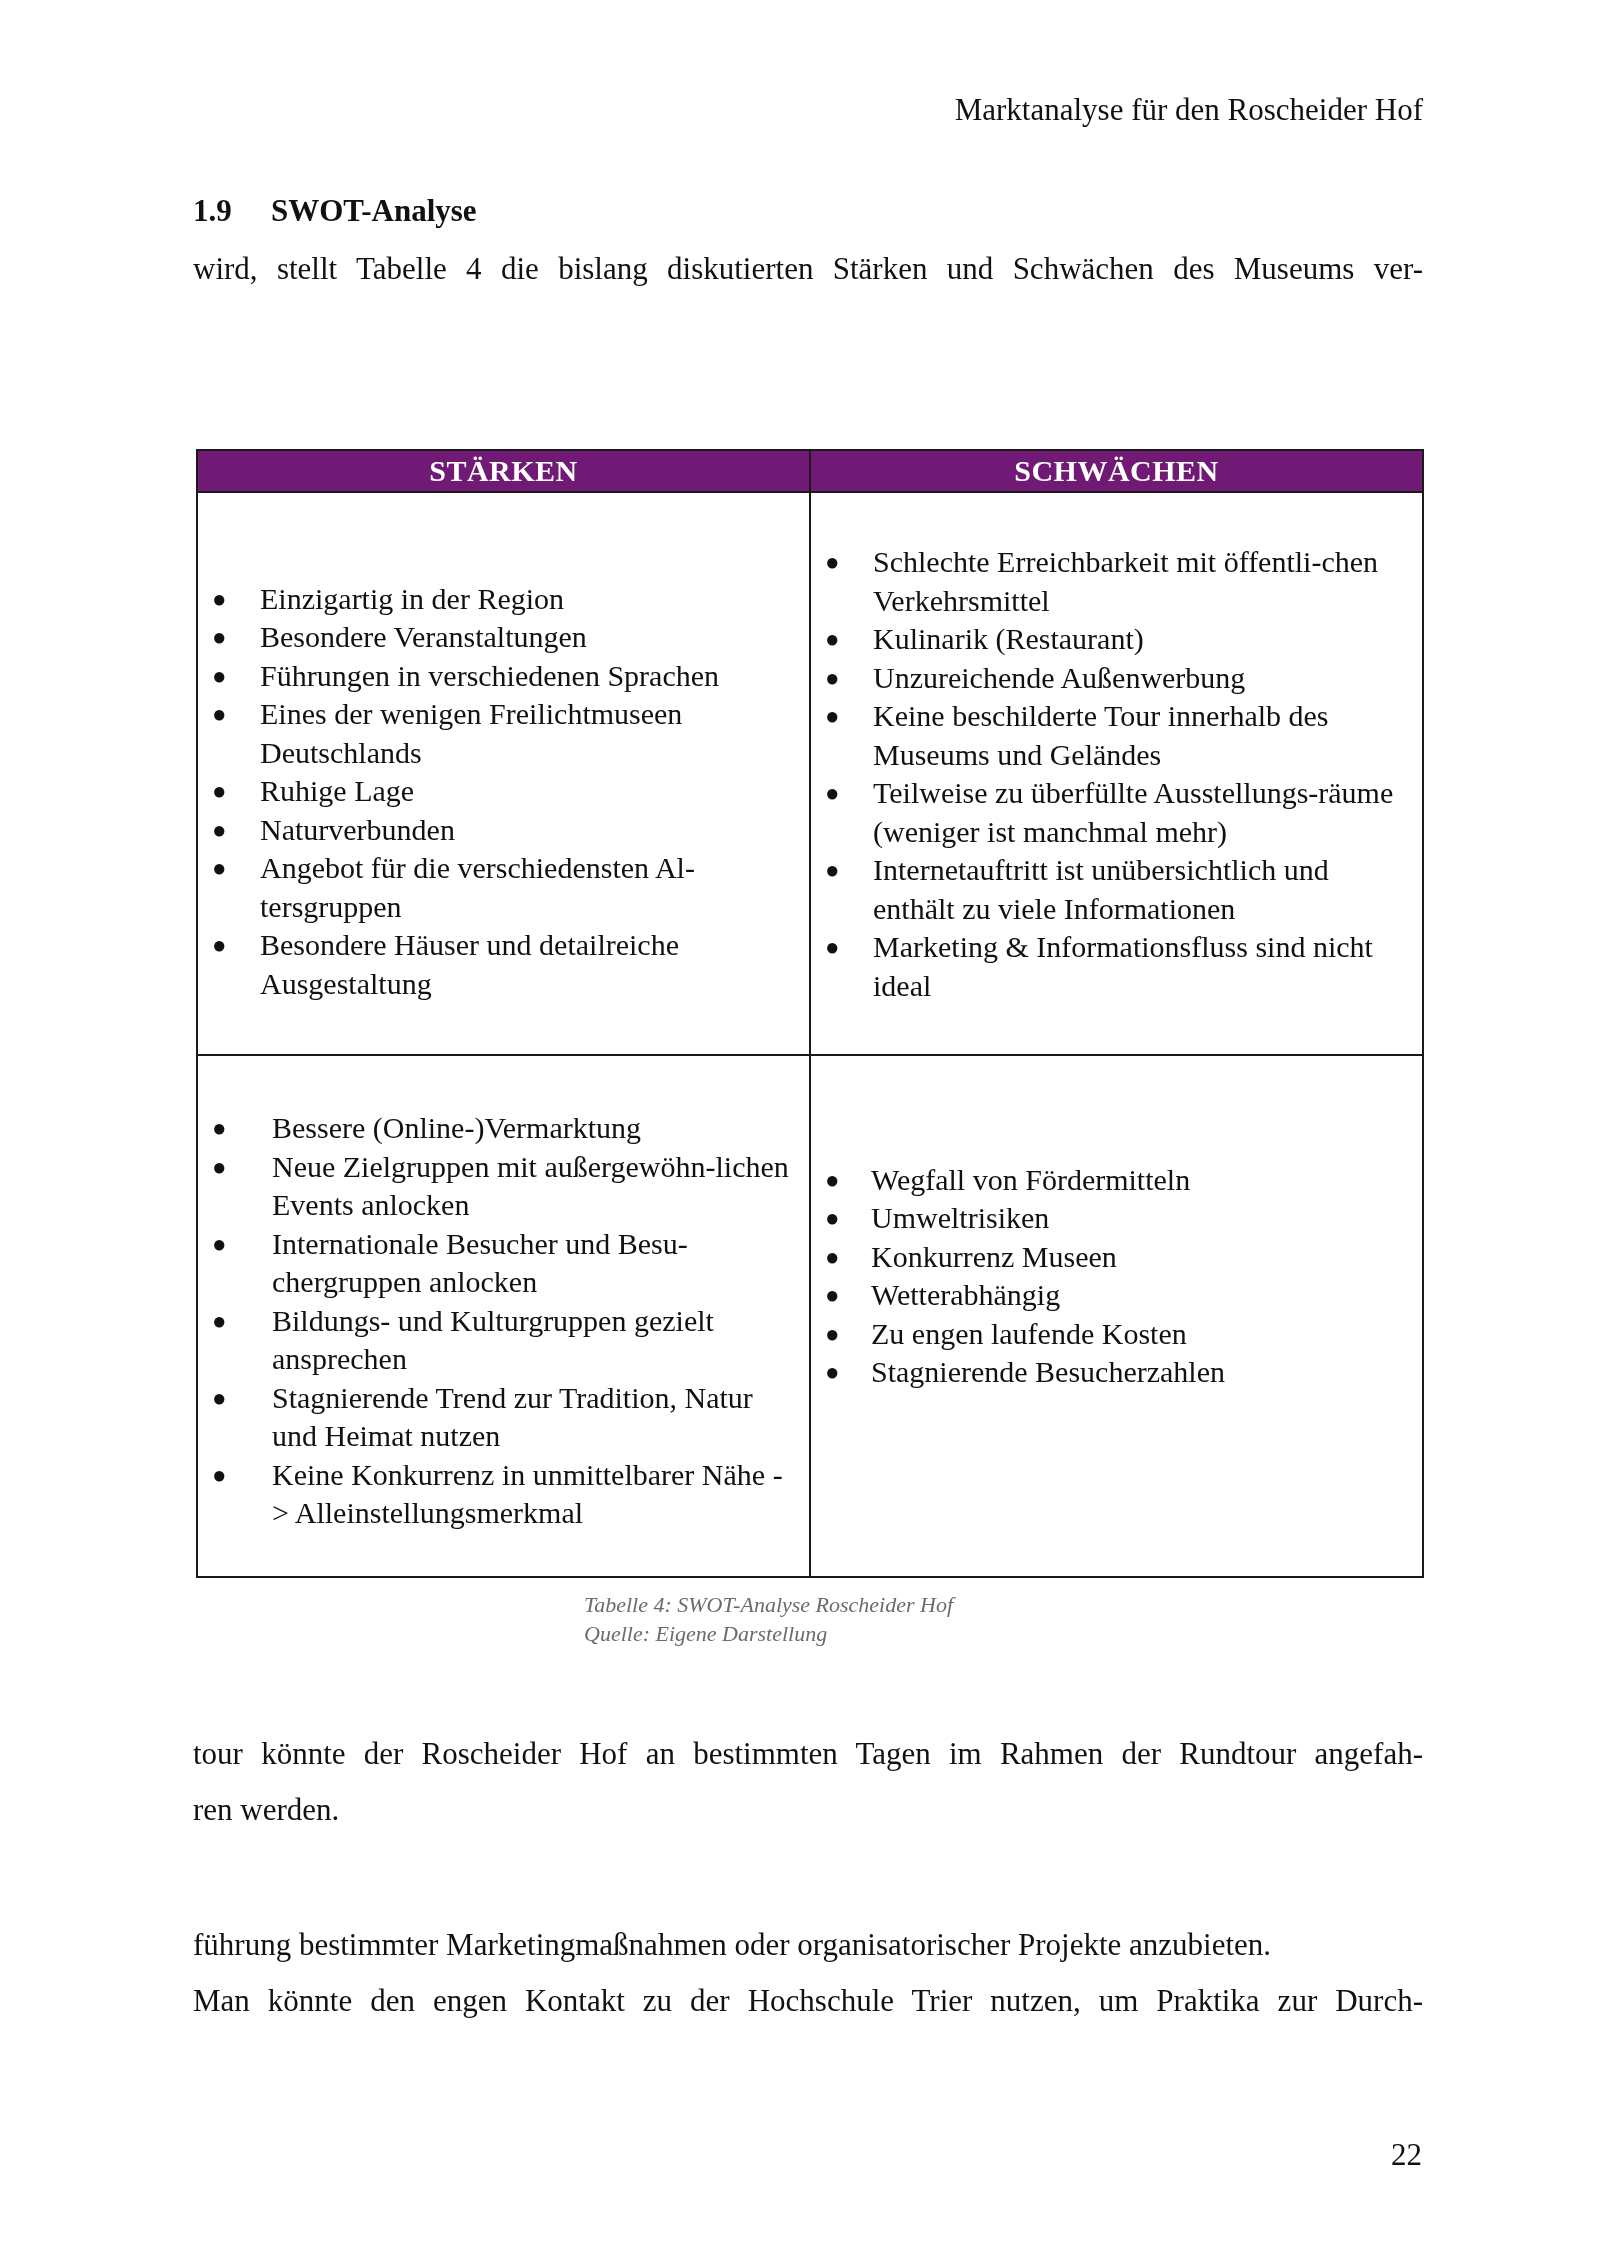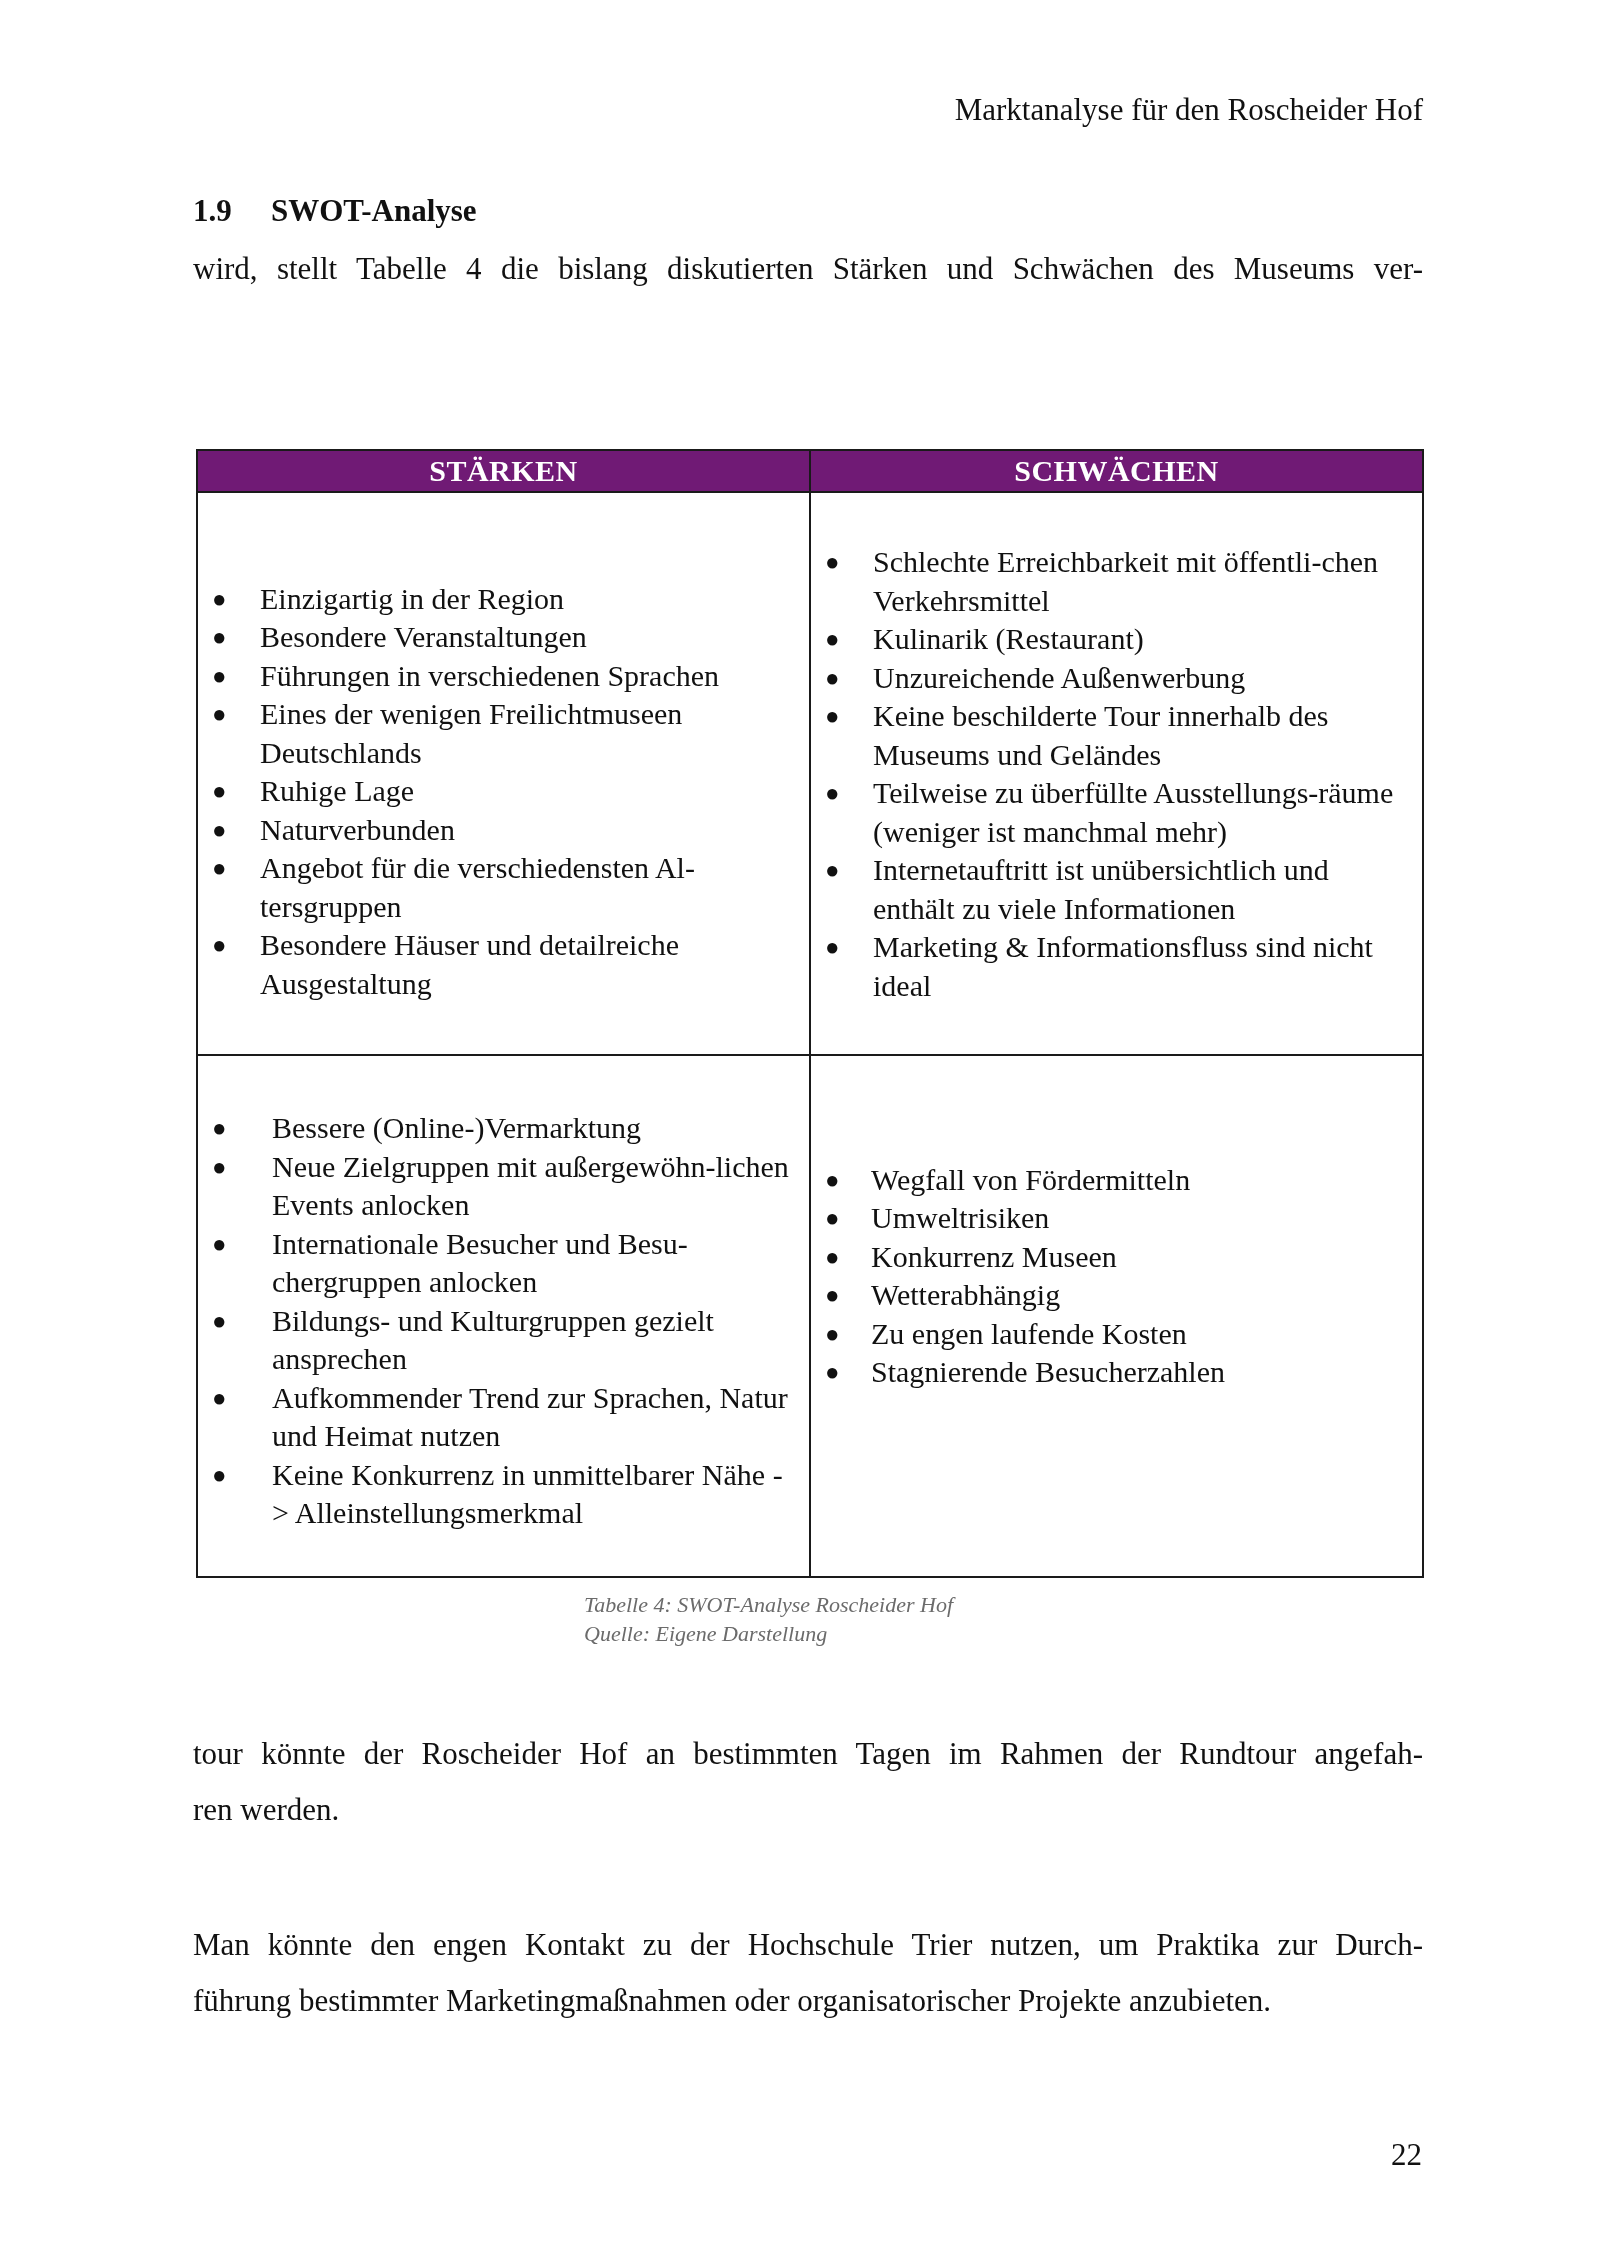--- a/index.html
+++ b/index.html
@@ -89,21 +89,21 @@
       </td>
     </tr>
     <tr class="cell-bottom">
       <td class="q-ch">
         <div class="inner" style="padding-top:10px;">
           <ul id="list-opportunities">
                 <li><span class="bullet">●</span><span>Bessere (Online-)Vermarktung</span></li>
                 <li><span class="bullet">●</span><span>Neue Zielgruppen mit außergewöhn-lichen Events anlocken</span></li>
                 <li><span class="bullet">●</span><span>Internationale Besucher und Besu-chergruppen anlocken</span></li>
                 <li><span class="bullet">●</span><span>Bildungs- und Kulturgruppen gezielt ansprechen</span></li>
-                <li><span class="bullet">●</span><span>Aufkommender Trend zur Sprachen, Natur und Heimat nutzen</span></li>
+                <li><span class="bullet">●</span><span>Stagnierende Trend zur Tradition, Natur und Heimat nutzen</span></li>
                 <li><span class="bullet">●</span><span>Keine Konkurrenz in unmittelbarer Nähe -&gt; Alleinstellungsmerkmal</span></li>
               </ul>
         </div>
       </td>
       <td class="q-ri">
         <div class="inner" style="padding-bottom:80px;">
           <ul id="list-threats">
                 <li><span class="bullet">●</span><span>Wegfall von Fördermitteln</span></li>
                 <li><span class="bullet">●</span><span>Umweltrisiken</span></li>
                 <li><span class="bullet">●</span><span>Konkurrenz Museen</span></li>
@@ -122,17 +122,17 @@
   <div>Tabelle 4: SWOT-Analyse Roscheider Hof</div>
   <div>Quelle: Eigene Darstellung</div>
 </div>
 
 <div class="abs para para-2">
   <span class="line">tour könnte der Roscheider Hof an bestimmten Tagen im Rahmen der Rundtour angefah-</span>
   <span class="line last">ren werden.</span>
 </div>
 
 <div class="abs para para-3">
+  <span class="line last">führung bestimmter Marketingmaßnahmen oder organisatorischer Projekte anzubieten.</span>
   <span class="line">Man könnte den engen Kontakt zu der Hochschule Trier nutzen, um Praktika zur Durch-</span>
-  <span class="line last">führung bestimmter Marketingmaßnahmen oder organisatorischer Projekte anzubieten.</span>
 </div>
 
 <div class="abs page-number">22</div>
 
 </body></html>

